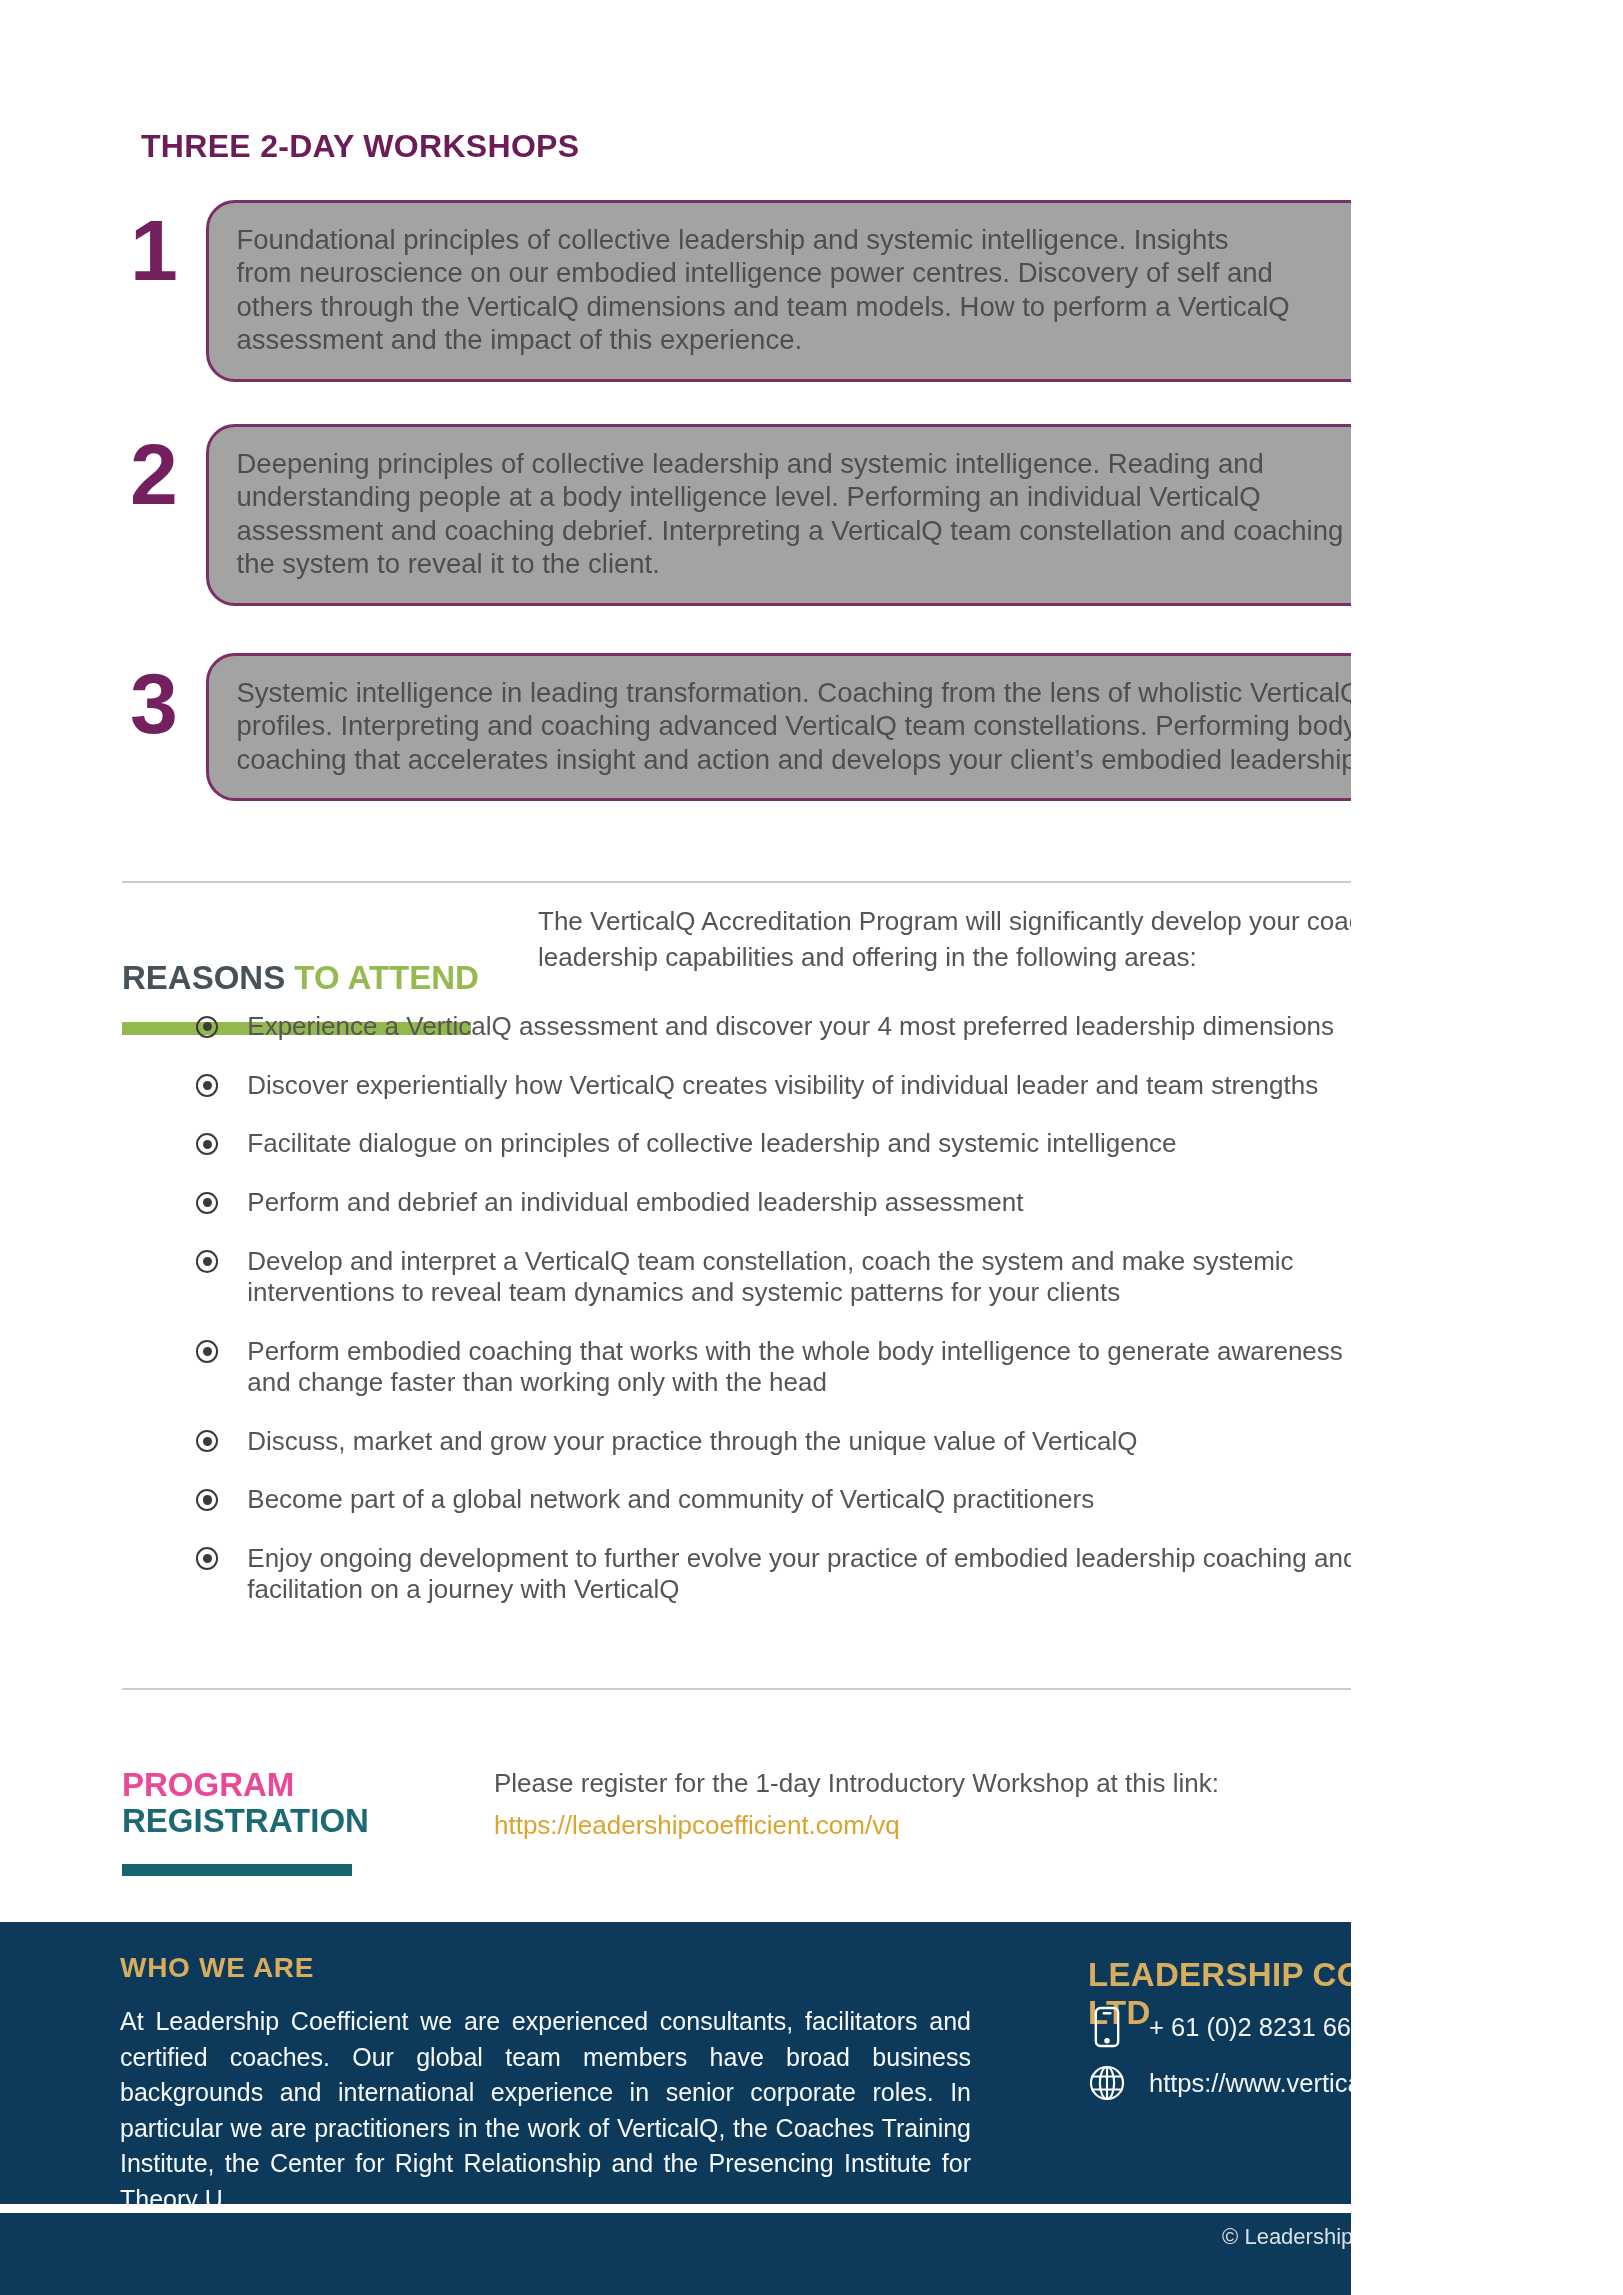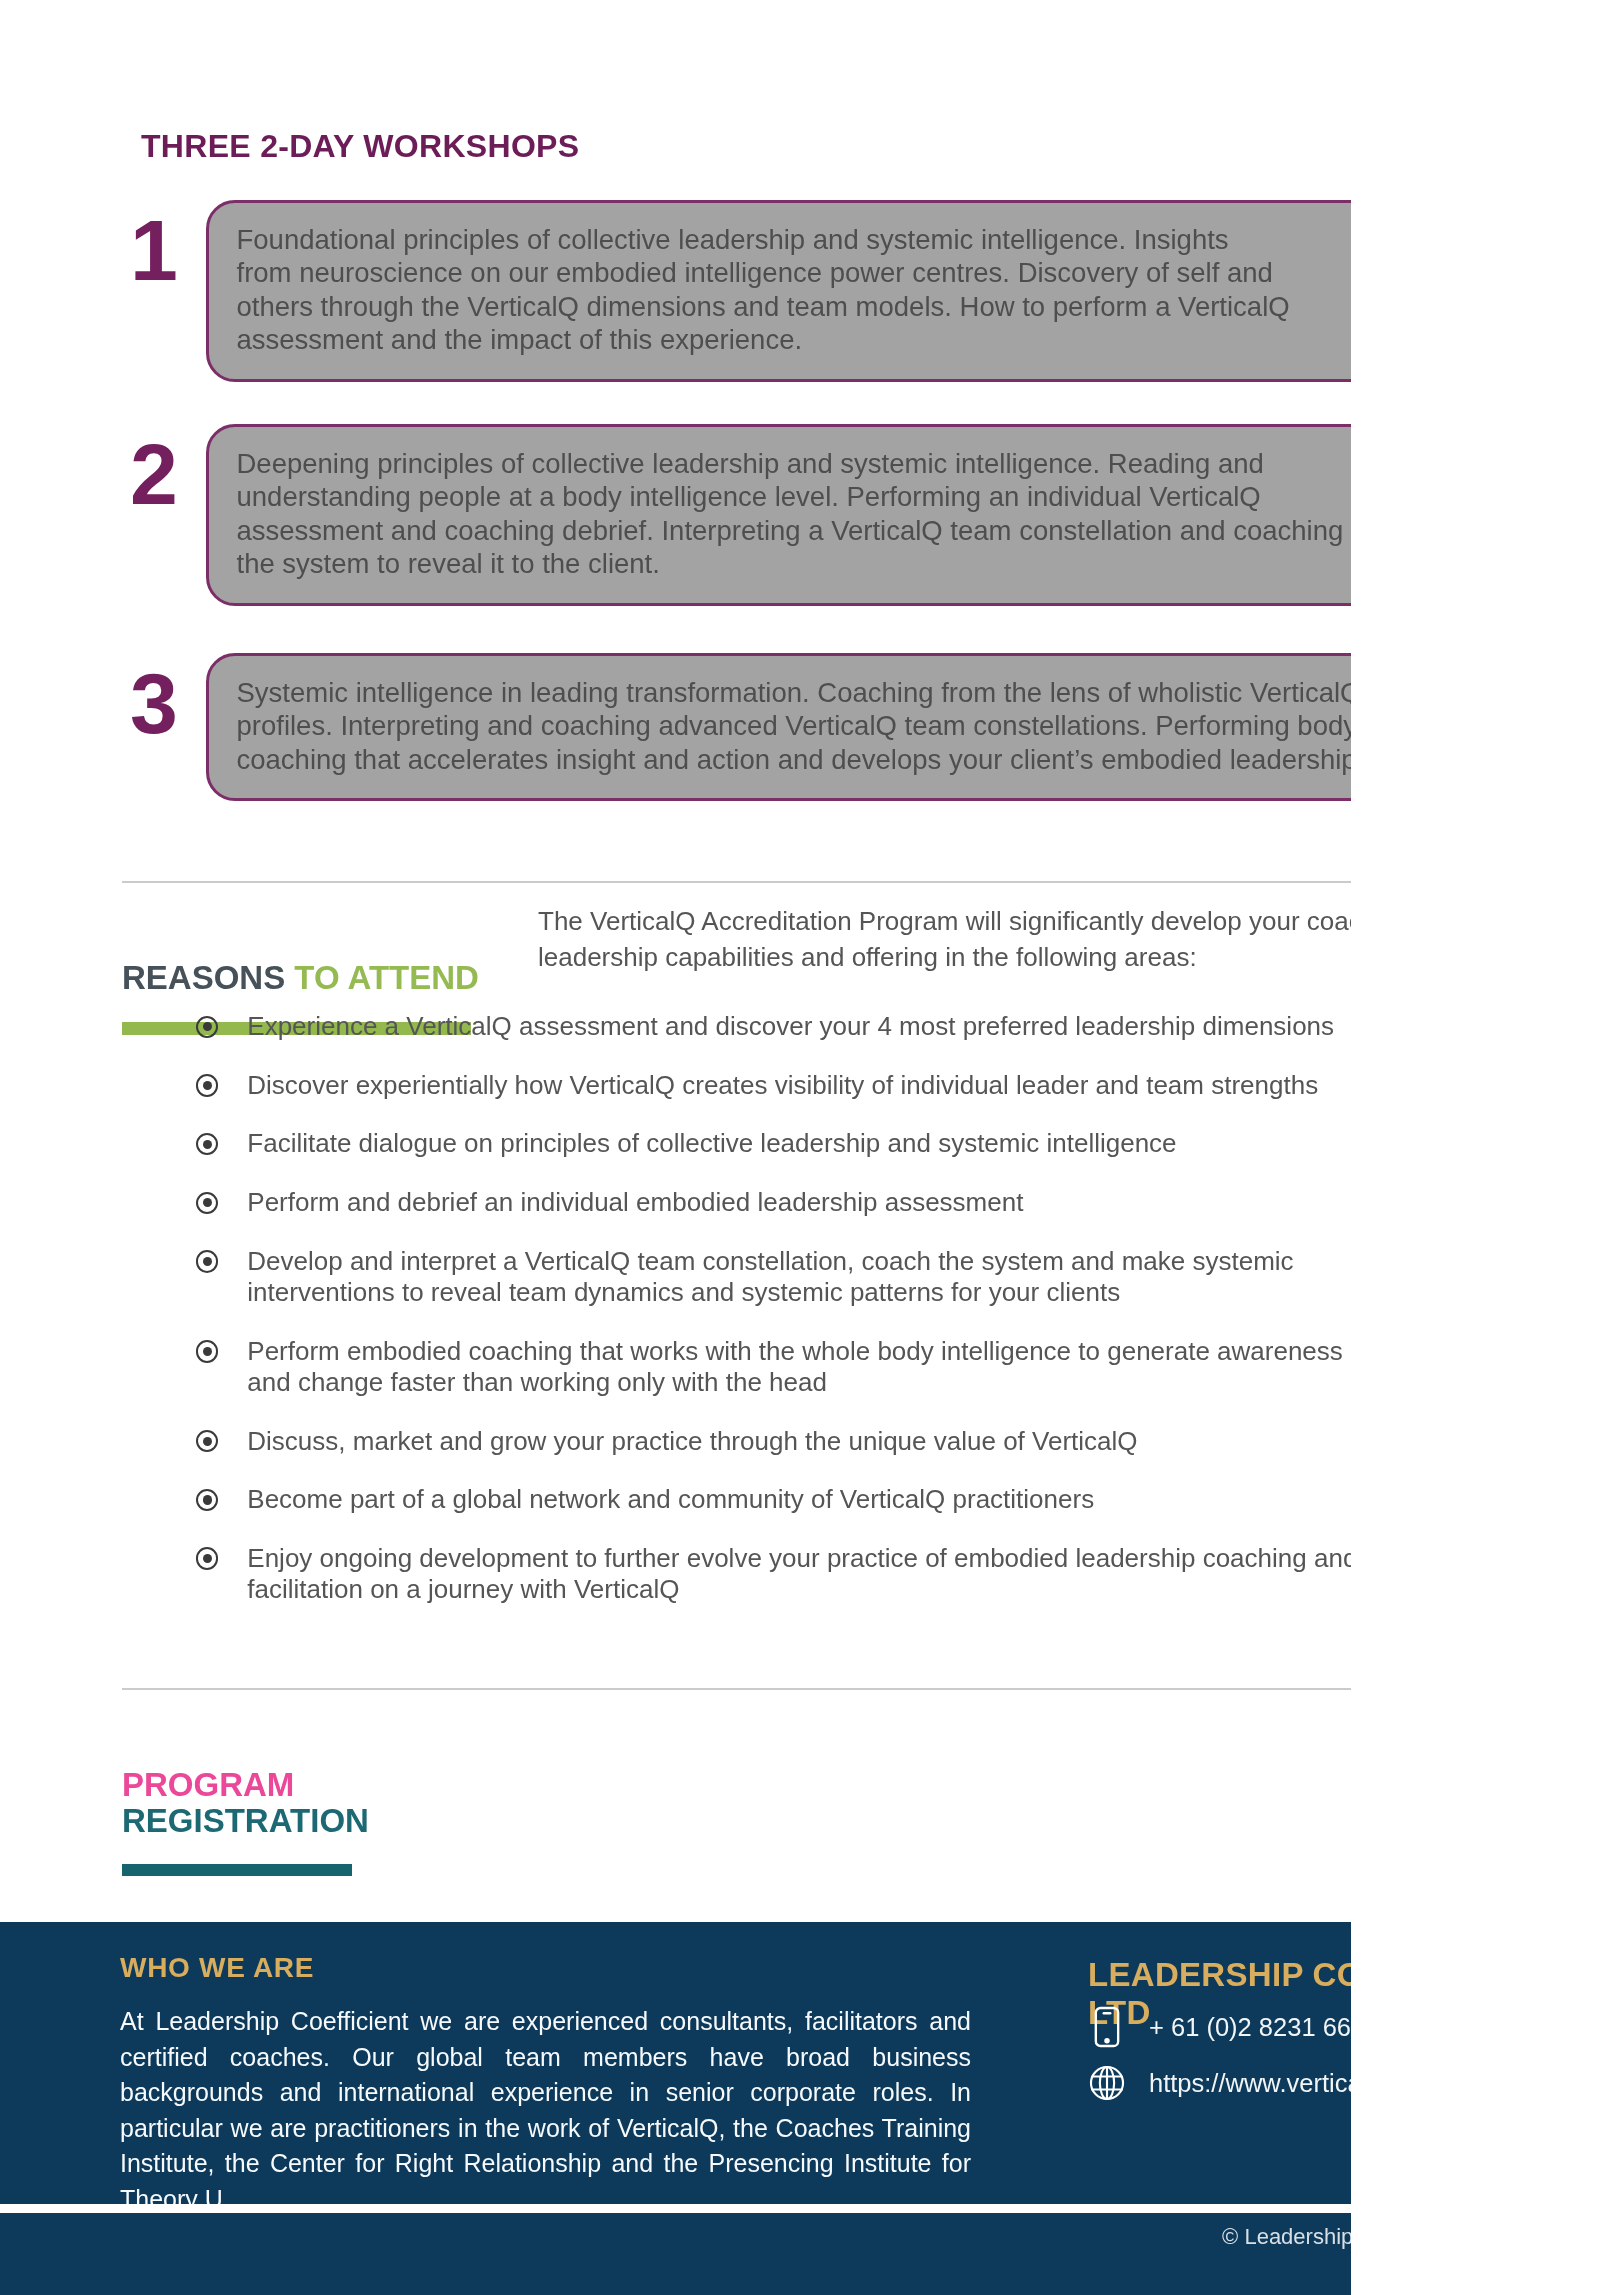--- a/index.html
+++ b/index.html
@@ -229,20 +229,24 @@
   </ul>
 
   <div class="divider divider-2"></div>
 
   <div class="registration-heading">
     <div class="line1">PROGRAM</div>
     <div class="line2">REGISTRATION</div>
   </div>
   <div class="registration-underline"></div>
 
+  <div class="registration-text">
+    <span>Please register for the 1-day Introductory Workshop at this link:</span>
+    <span class="registration-link">https://leadershipcoefficient.com/vq</span>
+  </div>
 
   <div class="footer">
     <div class="who-heading">WHO WE ARE</div>
     <div class="who-text">At Leadership Coefficient we are experienced consultants, facilitators and certified coaches.  Our global team members have broad business backgrounds and international experience in senior corporate roles. In particular we are practitioners in the work of VerticalQ, the Coaches Training Institute, the Center for Right Relationship and the Presencing Institute for Theory U.</div>
 
     <div class="company-heading">LEADERSHIP COEFFICIENT PTY LTD</div>
 
     <div class="contact-list">
 
       <div class="contact-row">

